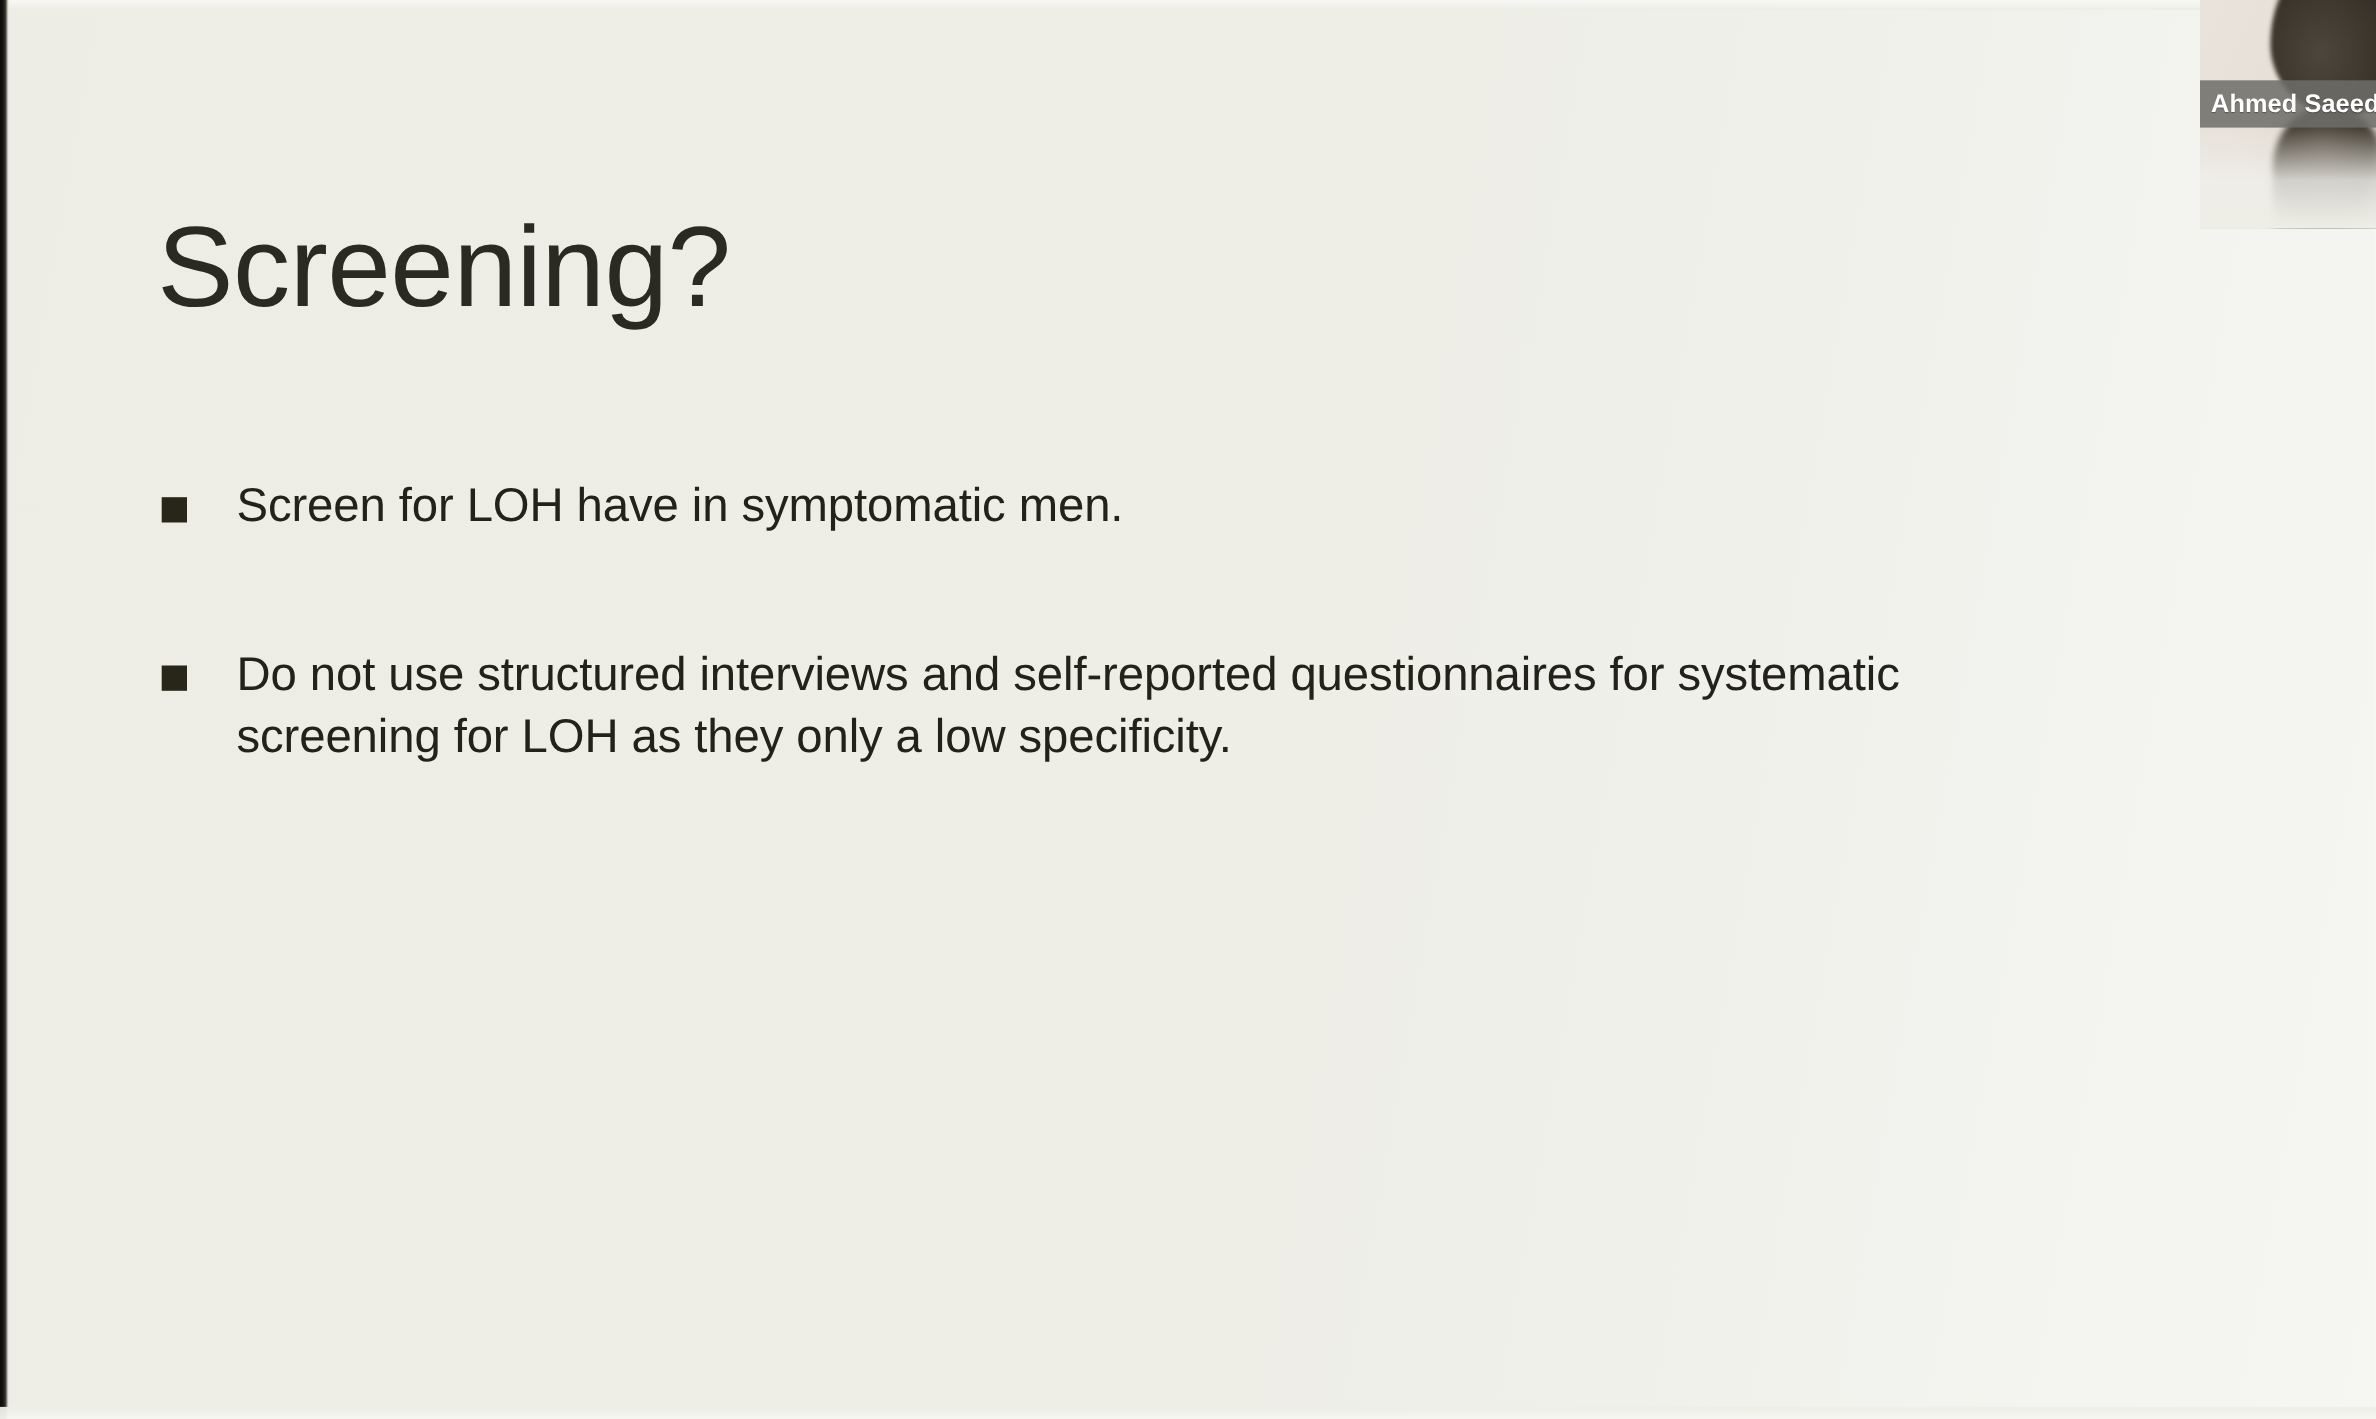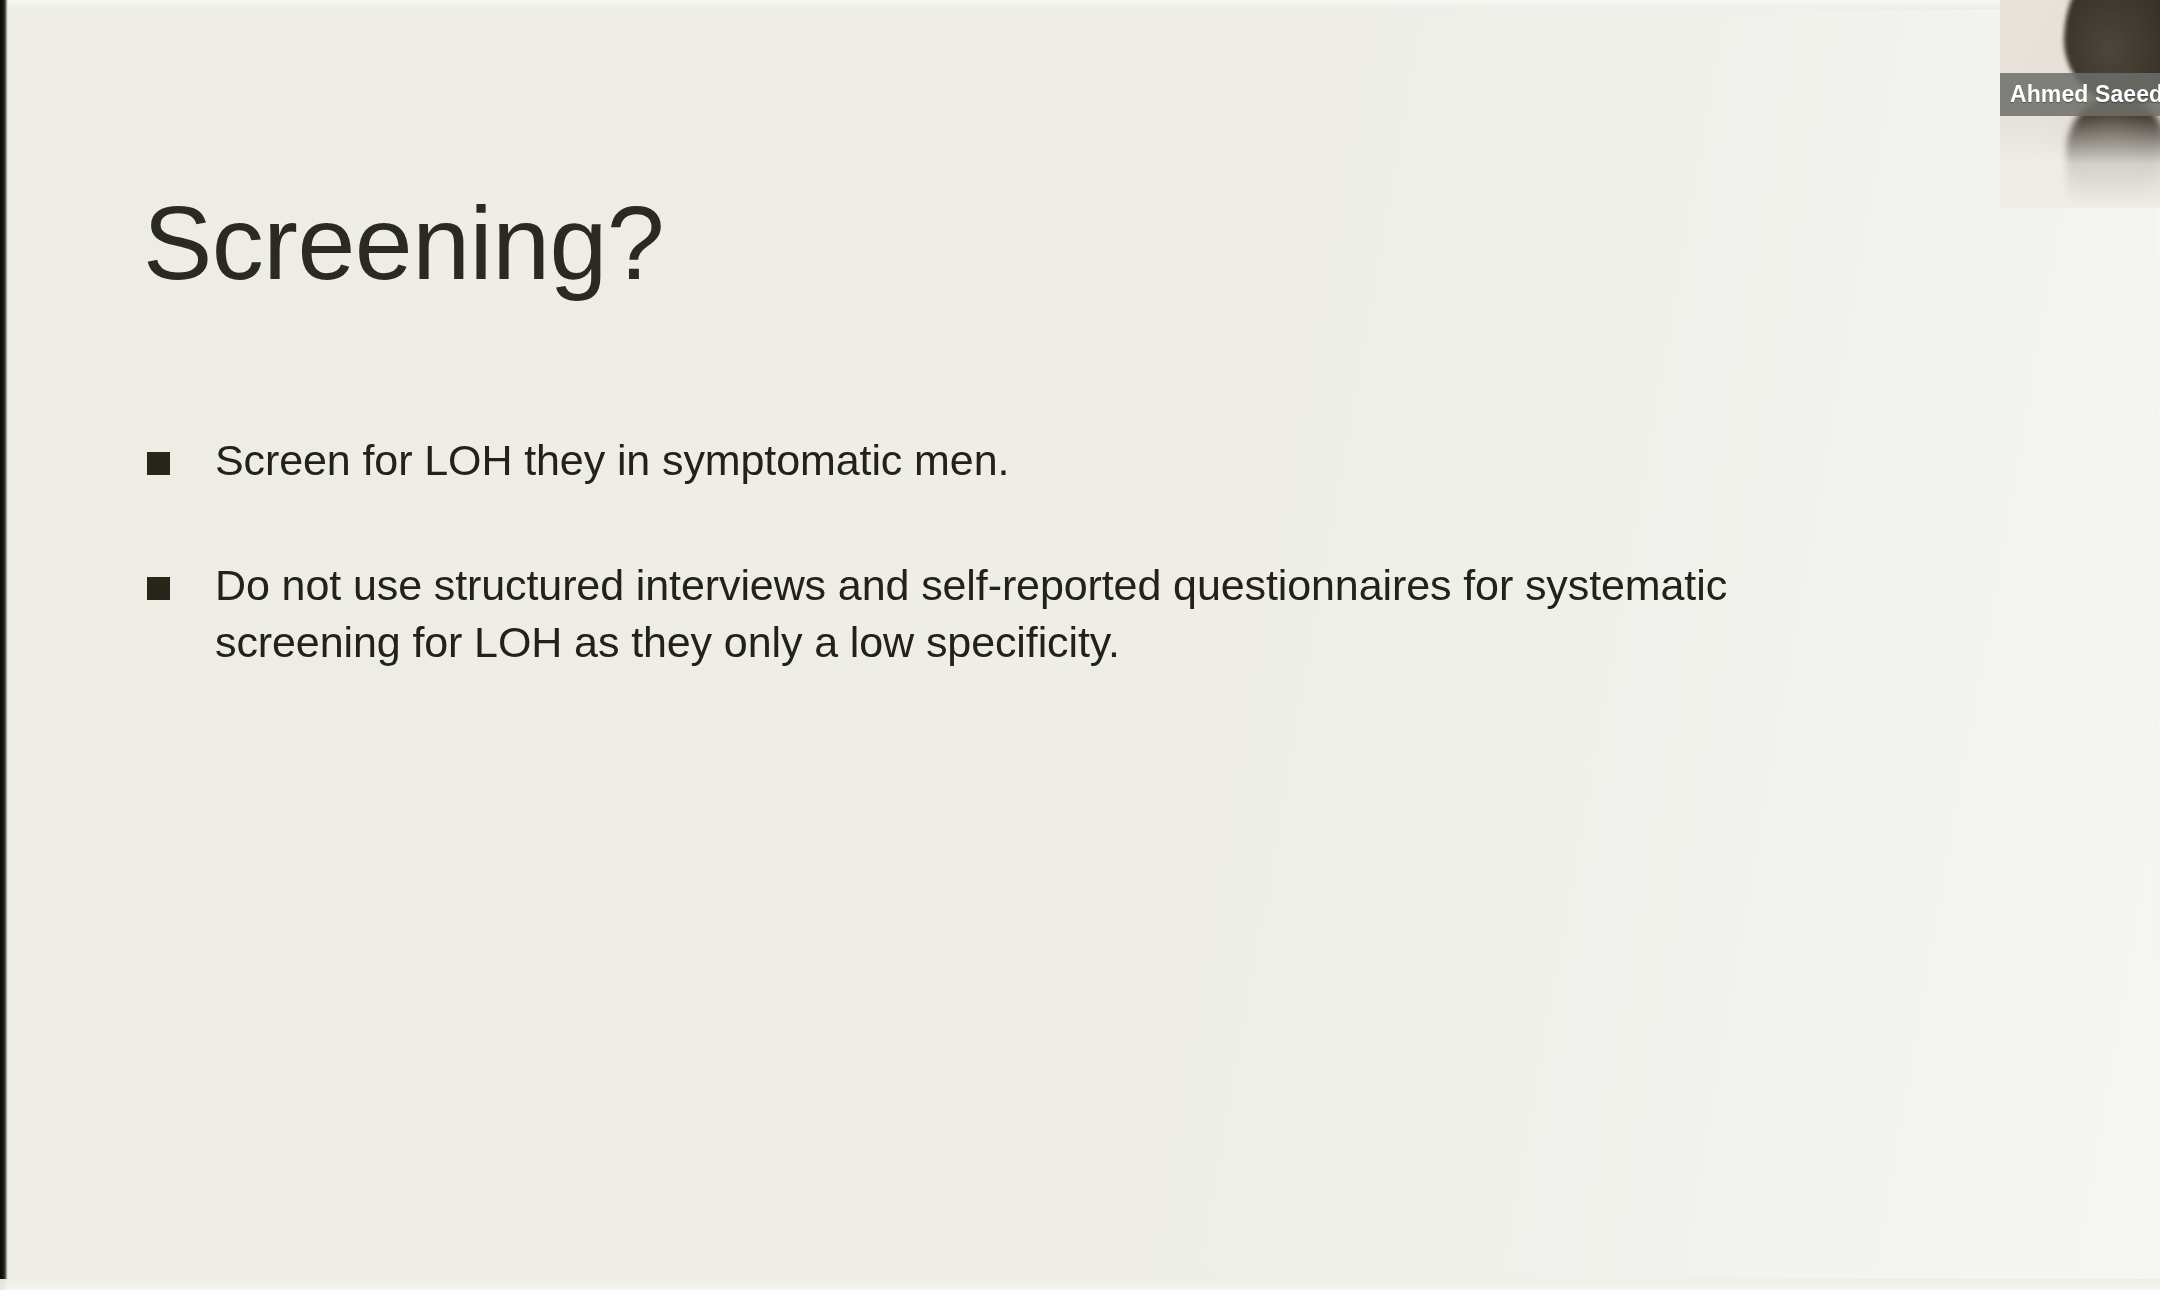--- a/index.html
+++ b/index.html
@@ -78,21 +78,21 @@
     position: relative;
     display: block;
     padding-left: 72px;
     color: #232219;
     font-size: 43px;
     line-height: 1.32;
     font-weight: 400;
     letter-spacing: -0.1px;
   }
   .bullet-item + .bullet-item {
-    margin-top: 68px;
+    margin-top: 96px;
   }
   .bullet-marker {
     position: absolute;
     left: 4px;
     top: 20px;
     width: 23px;
     height: 23px;
     background: #272619;
   }
   .bullet-text { display: block; }
@@ -176,21 +176,21 @@
     <div class="frame-right-edge"></div>
     <div class="frame-bottom-strip"></div>
 
     <h1 class="slide-title">Screening?</h1>
 
     <div class="bullet-list">
 
       <div class="bullet-item">
         <span class="bullet-marker"></span>
         <span class="bullet-text">
-          <span class="bullet-line">Screen for LOH they in symptomatic men.</span>
+          <span class="bullet-line">Screen for LOH have in symptomatic men.</span>
         </span>
       </div>
 
       <div class="bullet-item">
         <span class="bullet-marker"></span>
         <span class="bullet-text">
           <span class="bullet-line">Do not use structured interviews and self-reported questionnaires for systematic</span>
           <span class="bullet-line">screening for LOH as they only a low specificity.</span>
         </span>
       </div>

